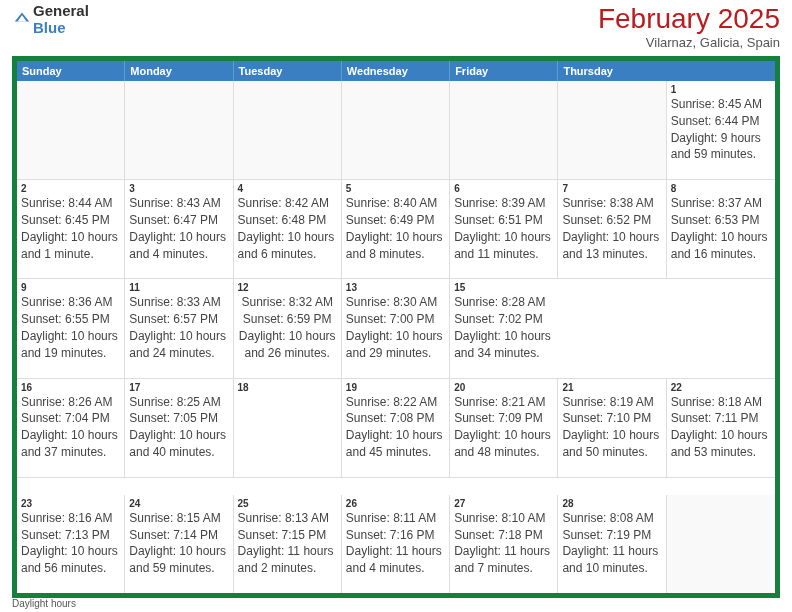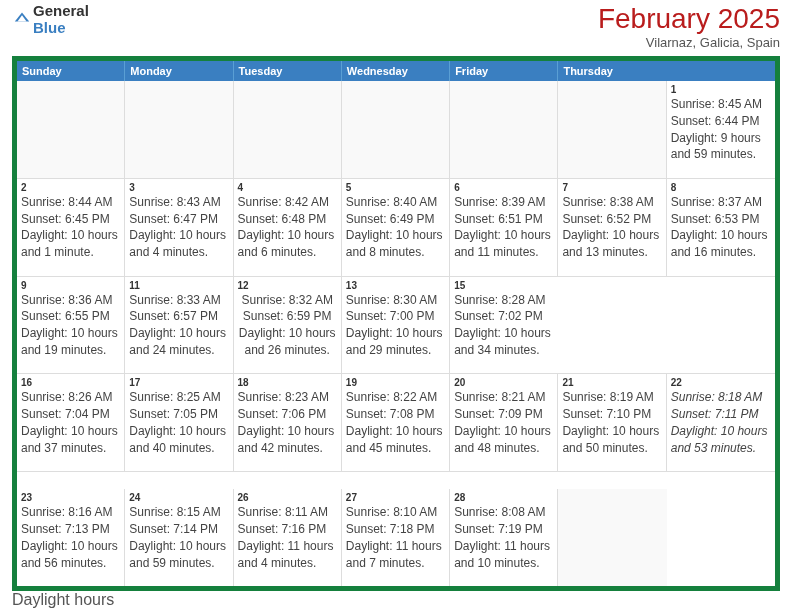--- a/index.html
+++ b/index.html
@@ -94,21 +94,21 @@
       font-weight: bold;
       display: block;
       margin-bottom: 1px;
     }
     .day-info {
       font-size: 12px;
       color: #444;
       line-height: 1.4;
     }
     .footer {
-      font-size: 16px;
+      font-size: 10px;
       color: #555;
     }
   </style>
 </head>
 <body>
 
 <div class="page">
   <div class="header">
     <div class="logo">
       <div>
@@ -238,23 +238,20 @@
 Daylight: 10 hours and 37 minutes.</div>
           </div>
           <div class="cal-cell">
             <span class="day-num">17</span>
             <div class="day-info" style="white-space: pre-line;">Sunrise: 8:25 AM
 Sunset: 7:05 PM
 Daylight: 10 hours and 40 minutes.</div>
           </div>
           <div class="cal-cell">
             <span class="day-num">18</span>
-            <div class="day-info" style="white-space: pre-line;">Sunrise: 8:23 AM
-Sunset: 7:06 PM
-Daylight: 10 hours and 42 minutes.</div>
           </div>
           <div class="cal-cell">
             <span class="day-num">19</span>
             <div class="day-info" style="white-space: pre-line;">Sunrise: 8:22 AM
 Sunset: 7:08 PM
 Daylight: 10 hours and 45 minutes.</div>
           </div>
           <div class="cal-cell">
             <span class="day-num">20</span>
             <div class="day-info" style="white-space: pre-line;">Sunrise: 8:21 AM
@@ -262,37 +259,43 @@
 Daylight: 10 hours and 48 minutes.</div>
           </div>
           <div class="cal-cell">
             <span class="day-num">21</span>
             <div class="day-info" style="white-space: pre-line;">Sunrise: 8:19 AM
 Sunset: 7:10 PM
 Daylight: 10 hours and 50 minutes.</div>
           </div>
           <div class="cal-cell">
             <span class="day-num">22</span>
-            <div class="day-info" style="white-space: pre-line; font-style: italic;">Sunrise: 8:18 AM
+            <div class="day-info" style="white-space: pre-line;">Sunrise: 8:18 AM
 Sunset: 7:11 PM
 Daylight: 10 hours and 53 minutes.</div>
           </div>
         </div>
         <div class="cal-row">
           <div class="cal-cell">
             <span class="day-num">23</span>
             <div class="day-info" style="white-space: pre-line;">Sunrise: 8:16 AM
 Sunset: 7:13 PM
 Daylight: 10 hours and 56 minutes.</div>
           </div>
           <div class="cal-cell">
             <span class="day-num">24</span>
             <div class="day-info" style="white-space: pre-line;">Sunrise: 8:15 AM
 Sunset: 7:14 PM
 Daylight: 10 hours and 59 minutes.</div>
+          </div>
+          <div class="cal-cell">
+            <span class="day-num">25</span>
+            <div class="day-info" style="white-space: pre-line;">Sunrise: 8:13 AM
+Sunset: 7:15 PM
+Daylight: 11 hours and 2 minutes.</div>
           </div>
           <div class="cal-cell">
             <span class="day-num">26</span>
             <div class="day-info" style="white-space: pre-line;">Sunrise: 8:11 AM
 Sunset: 7:16 PM
 Daylight: 11 hours and 4 minutes.</div>
           </div>
           <div class="cal-cell">
             <span class="day-num">27</span>
             <div class="day-info" style="white-space: pre-line;">Sunrise: 8:10 AM

